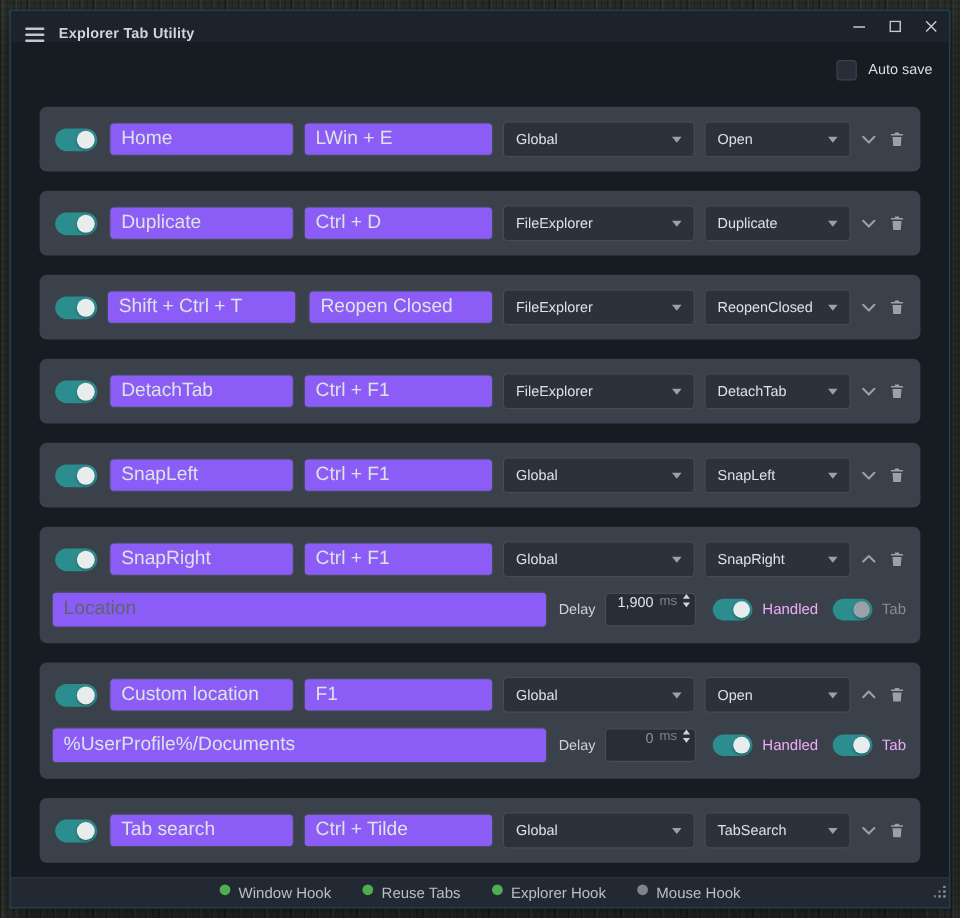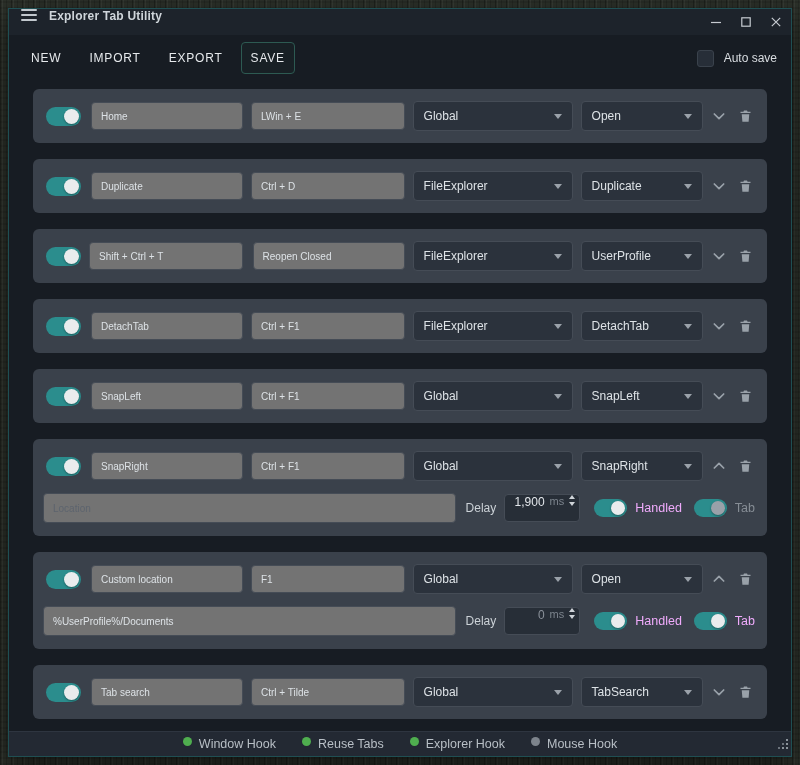--- a/index.html
+++ b/index.html
@@ -14,21 +14,21 @@
     position: relative;
   }
   .window {
     position:absolute; left:8px; top:8px; width:784px; height:749px;
     background:#171c23;
     border:1px solid rgba(43,141,141,.45);
     box-shadow: 0 10px 28px rgba(0,0,0,.6);
     overflow:hidden;
   }
   
-  .titlebar { height:26px; background:#1d232b; display:flex; align-items:flex-start; padding:0 0 0 12px; }
+  .titlebar { height:26px; background:#1d232b; display:flex; align-items:flex-end; padding:0 0 0 12px; }
   .hamburger { width:16px; display:flex; flex-direction:column; gap:3px; cursor:pointer; }
   .hamburger i { display:block; height:2px; background:#c2c8ce; border-radius:1px; }
   .win-title { margin-left:12px; font-size:12px; font-weight:bold; color:#cfd5da; letter-spacing:.2px; }
   .win-controls { margin-left:auto; display:flex; height:100%; }
   .win-btn { width:30px; height:100%; display:flex; align-items:center; justify-content:center; color:#c6cbd1; background:transparent; border:none; cursor:pointer; }
   
   .menubar { height:46px; display:flex; align-items:center; padding:0 14px 0 12px; }
   .menu-item {
     background:transparent; border:1px solid transparent; color:#e6e9ec;
     font-family:inherit; font-size:12px; letter-spacing:.8px; padding:8px 9px; margin-right:8px; cursor:pointer; border-radius:4px;
@@ -39,22 +39,22 @@
   
   .rows { padding:8px 24px 0 24px; }
   .card { background:#3a414b; border-radius:6px; margin-bottom:16px; }
   .row-main { height:54px; display:flex; align-items:center; padding:0 10px 0 13px; }
   .toggle { position:relative; width:35px; height:19px; border-radius:10px; background:#2b8d8d; flex:none; cursor:pointer; }
   .toggle .knob { position:absolute; right:2px; top:2px; width:15px; height:15px; border-radius:50%; background:#e9eced; box-shadow:0 1px 2px rgba(0,0,0,.35); }
   .toggle.small { width:33px; height:18px; }
   .toggle.small .knob { width:14px; height:14px; }
   .toggle.muted .knob { background:#9aa1a9; }
   .field {
-    height:28px; background:#737373; border:1px solid #454c56; border-radius:4px;
-    color:#dde2e6; font-family:inherit; font-size:10px; padding:0 9px; outline:none;
+    height:28px; background:#8b5cf6; border:1px solid #454c56; border-radius:4px;
+    color:#dde2e6; font-family:inherit; font-size:16px; padding:0 9px; outline:none;
   }
   .field::placeholder { color:#5d646e; }
   .f-name { width:154px; margin-left:10px; }
   .f-hotkey { width:158px; margin-left:8px; }
   .select {
     height:30px; display:flex; align-items:center; background:#2b323c; border:1px solid #454c56;
     border-radius:4px; padding:0 10px; margin-left:8px; color:#dde2e6; font-size:12px; cursor:pointer; flex:none;
   }
   .sel-scope { width:160px; }
   .sel-action { width:122px; }
@@ -114,21 +114,20 @@
       </button>
       <button class="win-btn">
         <svg width="10" height="10" viewBox="0 0 10 10">
             <path d="M0.8 0.8 L9.2 9.2 M9.2 0.8 L0.8 9.2" stroke="currentColor" stroke-width="1.2"></path>
           </svg>
       </button>
     </div>
   </div>
 
   <div class="menubar">
-    <div id="menu-items"><button class="menu-item">NEW</button><button class="menu-item">IMPORT</button><button class="menu-item">EXPORT</button><button class="menu-item active">SAVE</button></div>
     <label class="autosave">
       <span class="checkbox"></span>
       <span>Auto save</span>
     </label>
   </div>
 
   <div class="rows" id="rows">
       <div class="card">
     <div class="row-main">
       <span class="toggle">
@@ -190,21 +189,21 @@
       <span class="toggle">
             <span class="knob"></span>
           </span>
       <input class="field f-hotkey" value="Shift + Ctrl + T" style="">
       <input class="field f-name" value="Reopen Closed" style="">
       <div class="select sel-scope">
         <span class="sel-text">FileExplorer</span>
         <span class="caret"></span>
       </div>
       <div class="select sel-action">
-        <span class="sel-text">UserProfile</span>
+        <span class="sel-text">ReopenClosed</span>
         <span class="caret"></span>
       </div>
       <button class="iconbtn expand">
         <svg width="16" height="16" viewBox="0 0 24 24">
               <path d="M5 9l7 7 7-7" stroke="currentColor" stroke-width="2.6" fill="none" stroke-linecap="round" stroke-linejoin="round"></path>
             </svg>
       </button>
       <button class="iconbtn del">
         <svg width="15" height="16" viewBox="0 0 24 24">
               <path fill="currentColor" d="M9.5 3h5l.8 2H20v2H4V5h4.7l.8-2zM6 9h12l-1 12H7L6 9z"></path>

